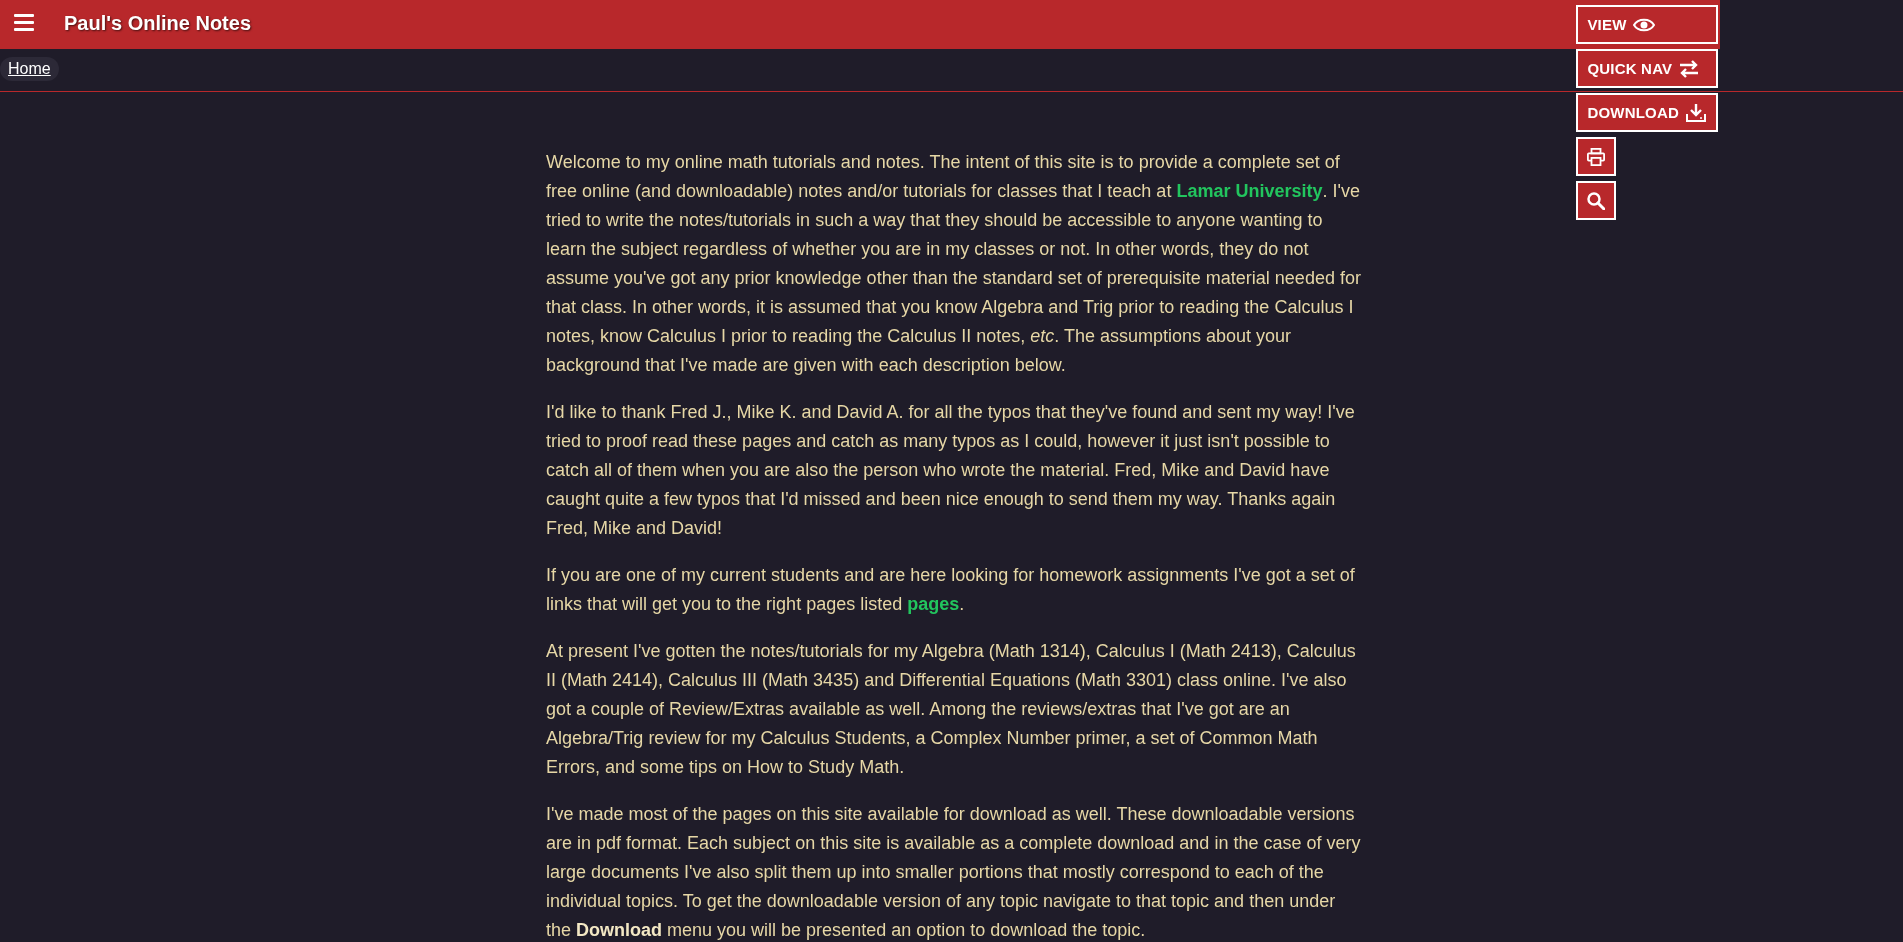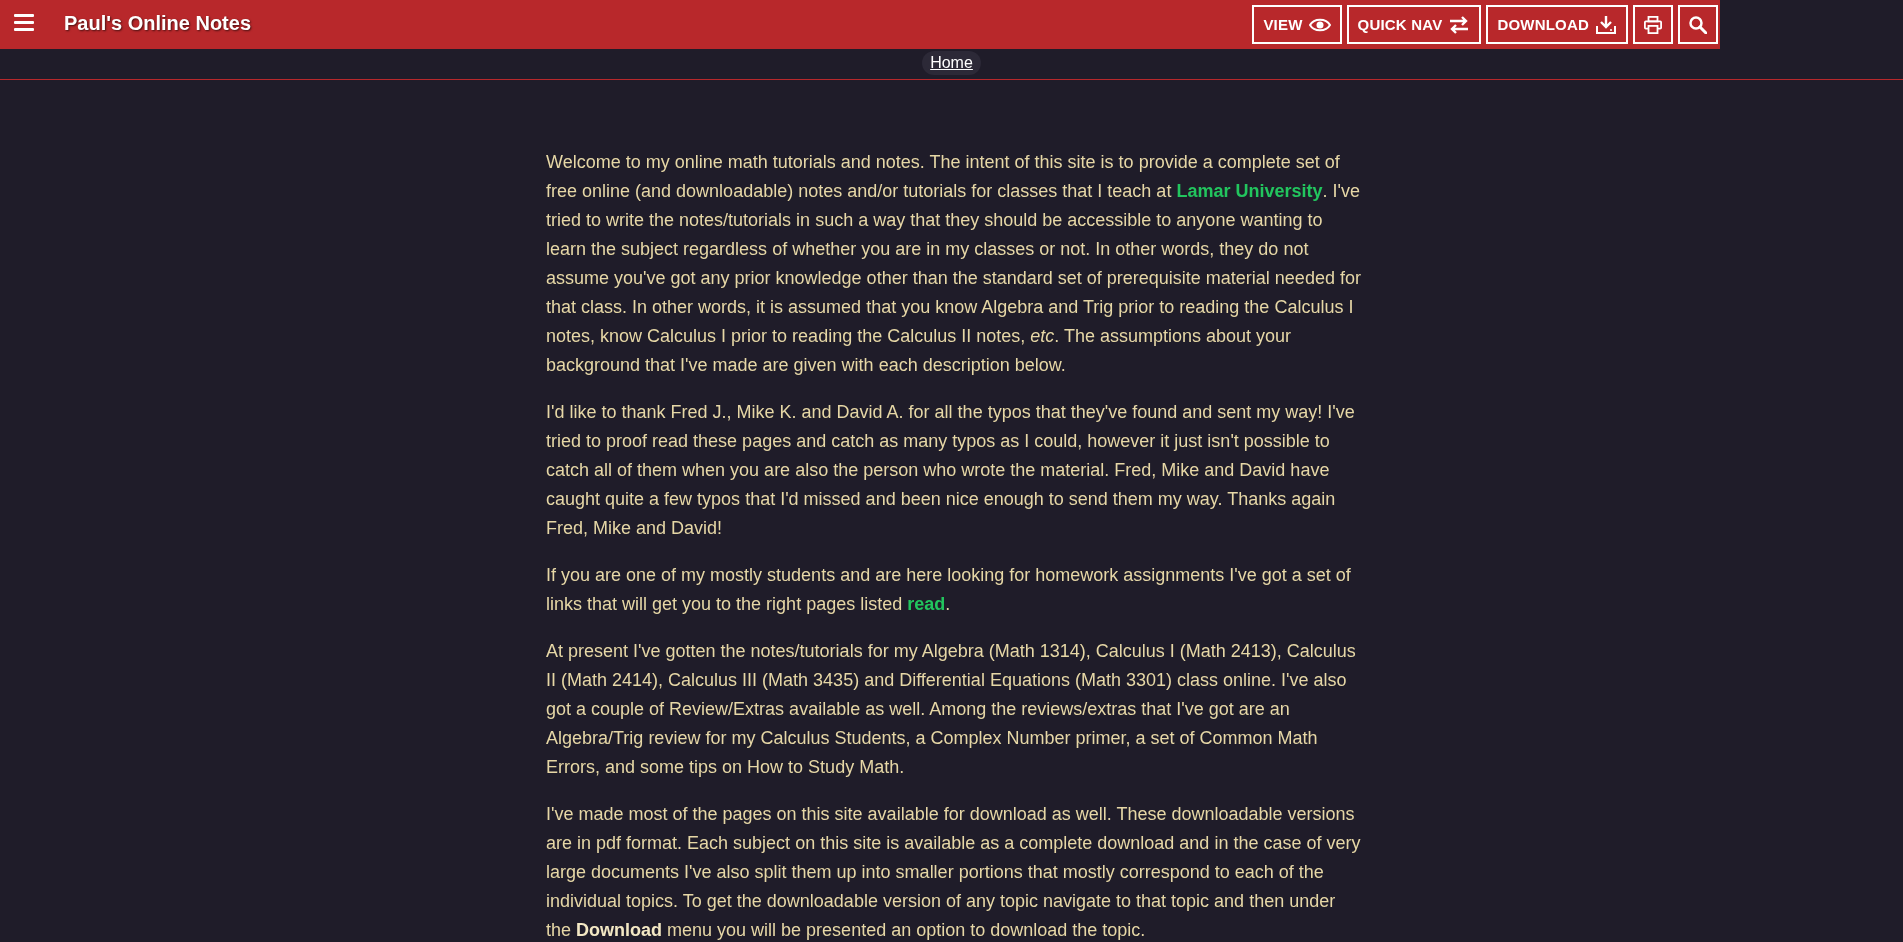--- a/index.html
+++ b/index.html
@@ -42,20 +42,21 @@
       font-weight: bold;
       font-size: 20px;
       text-shadow: 1px 1px 2px rgba(0,0,0,0.6);
     }
     .nav-buttons {
       position: absolute;
       right: 2px;
       top: 5px;
       display: flex;
       gap: 5px;
+      flex-direction: column;
     }
     .nav-btn {
       height: 39px;
       border: 2px solid #fff;
       color: #fff;
       background: #b8282b;
       font-weight: bold;
       font-size: 15px;
       display: flex;
       align-items: center;
@@ -64,24 +65,24 @@
       font-family: "Liberation Sans", sans-serif;
       letter-spacing: 0.2px;
     }
     .nav-btn .label { margin-right: 6px; }
     .nav-btn.icon-only { padding: 0 9px; width: 40px; justify-content: center; }
     .nav-btn svg { display: block; }
     .breadcrumb-bar {
       position: absolute;
       left: 0; top: 49px;
       width: 1903px;
-      height: 31px;
+      height: 43px;
       border-bottom: 1px solid #b8282b;
       display: flex;
-      justify-content: center;
+      justify-content: flex-start;
       align-items: center;
     }
     .breadcrumb-pill {
       background: #2c2937;
       border-radius: 12px;
       padding: 3px 8px;
       margin-top: -2px;
     }
     .breadcrumb-link {
       color: #ffffff;
@@ -161,18 +162,18 @@
   <div class="breadcrumb-pill">
     <span class="breadcrumb-link">Home</span>
   </div>
 </div>
 
 <div class="content">
   <p><span>Welcome to my online math tutorials and notes. The intent of this site is to provide a complete set of free online (and downloadable) notes and/or tutorials for classes that I teach at </span><a>Lamar University</a><span>. I've tried to write the notes/tutorials in such a way that they should be accessible to anyone wanting to learn the subject regardless of whether you are in my classes or not. In other words, they do not assume you've got any prior knowledge other than the standard set of prerequisite material needed for that class. In other words, it is assumed that you know Algebra and Trig prior to reading the Calculus I notes, know Calculus I prior to reading the Calculus II notes, </span><em>etc</em><span>. The assumptions about your background that I've made are given with each description below.</span></p>
 
   <p>I'd like to thank Fred J., Mike K. and David A. for all the typos that they've found and sent my way! I've tried to proof read these pages and catch as many typos as I could, however it just isn't possible to catch all of them when you are also the person who wrote the material. Fred, Mike and David have caught quite a few typos that I'd missed and been nice enough to send them my way. Thanks again Fred, Mike and David!</p>
 
-  <p><span>If you are one of my mostly students and are here looking for homework assignments I've got a set of links that will get you to the right pages listed </span><a>read</a><span>.</span></p>
+  <p><span>If you are one of my current students and are here looking for homework assignments I've got a set of links that will get you to the right pages listed </span><a>pages</a><span>.</span></p>
 
   <p>At present I've gotten the notes/tutorials for my Algebra (Math 1314), Calculus I (Math 2413), Calculus II (Math 2414), Calculus III (Math 3435) and Differential Equations (Math 3301) class online. I've also got a couple of Review/Extras available as well. Among the reviews/extras that I've got are an Algebra/Trig review for my Calculus Students, a Complex Number primer, a set of Common Math Errors, and some tips on How to Study Math.</p>
 
   <p><span>I've made most of the pages on this site available for download as well. These downloadable versions are in pdf format. Each subject on this site is available as a complete download and in the case of very large documents I've also split them up into smaller portions that mostly correspond to each of the individual topics. To get the downloadable version of any topic navigate to that topic and then under the </span><b>Download</b><span> menu you will be presented an option to download the topic.</span></p>
 </div>
 
 </body></html>

